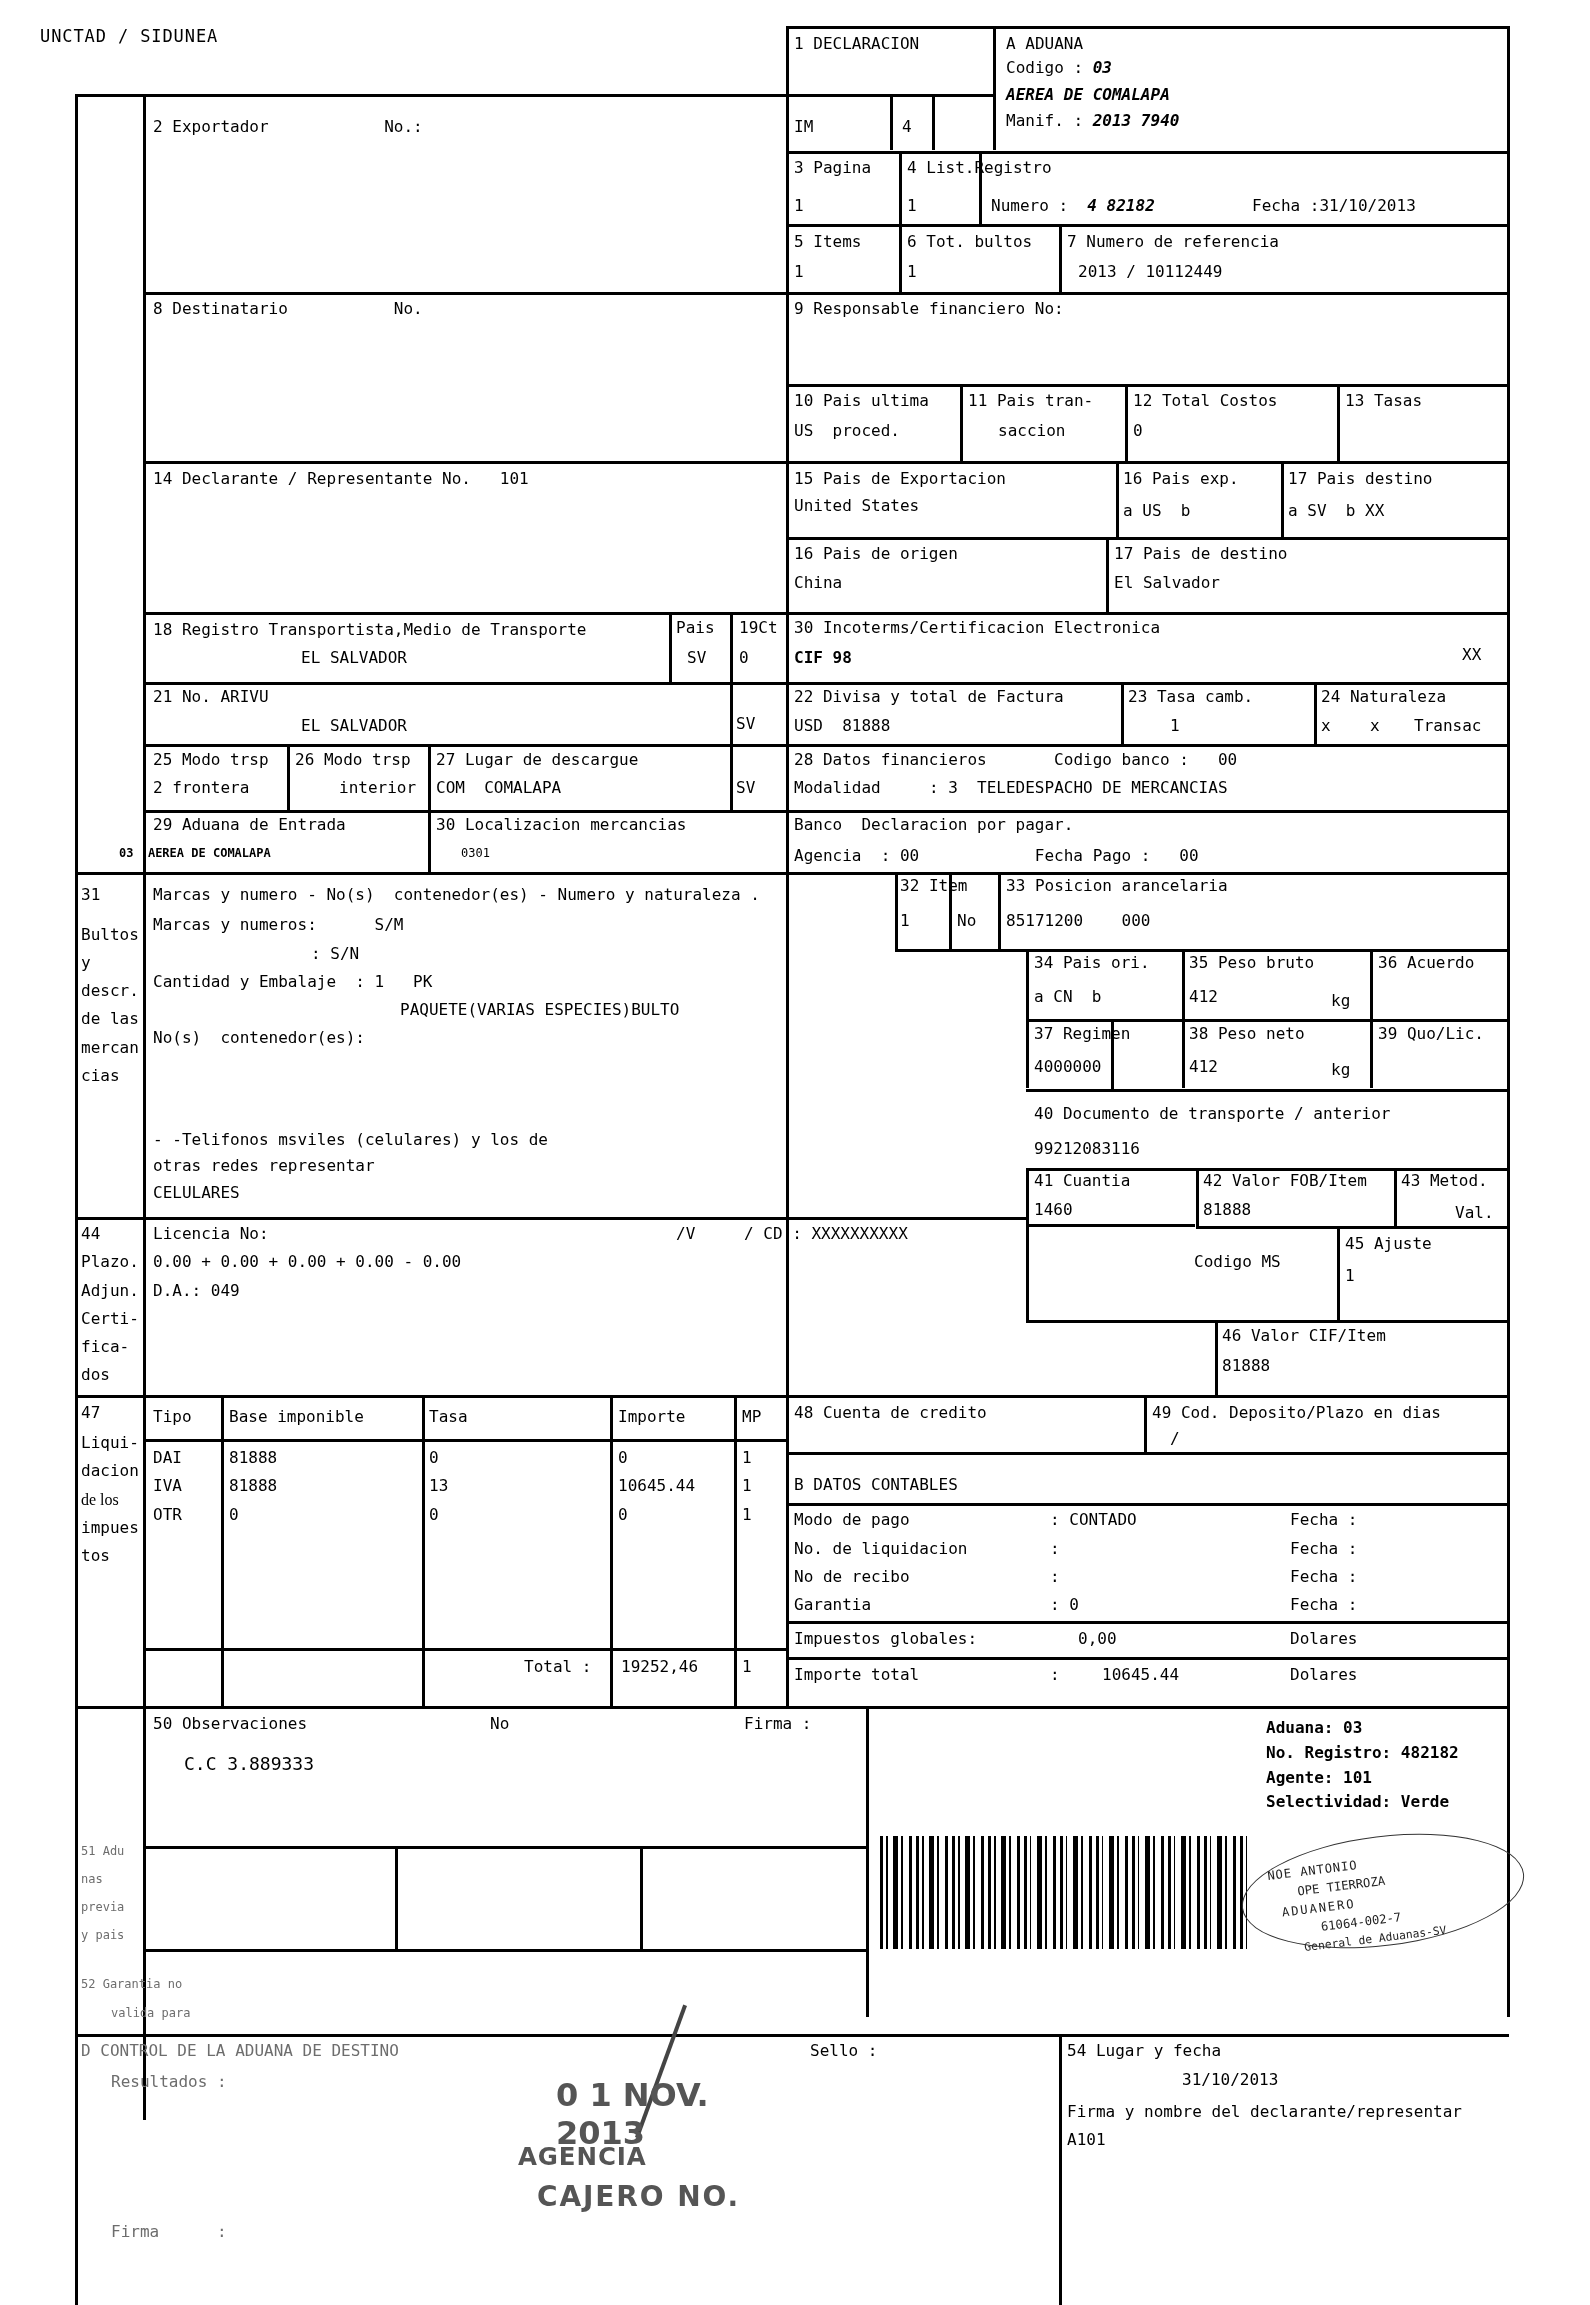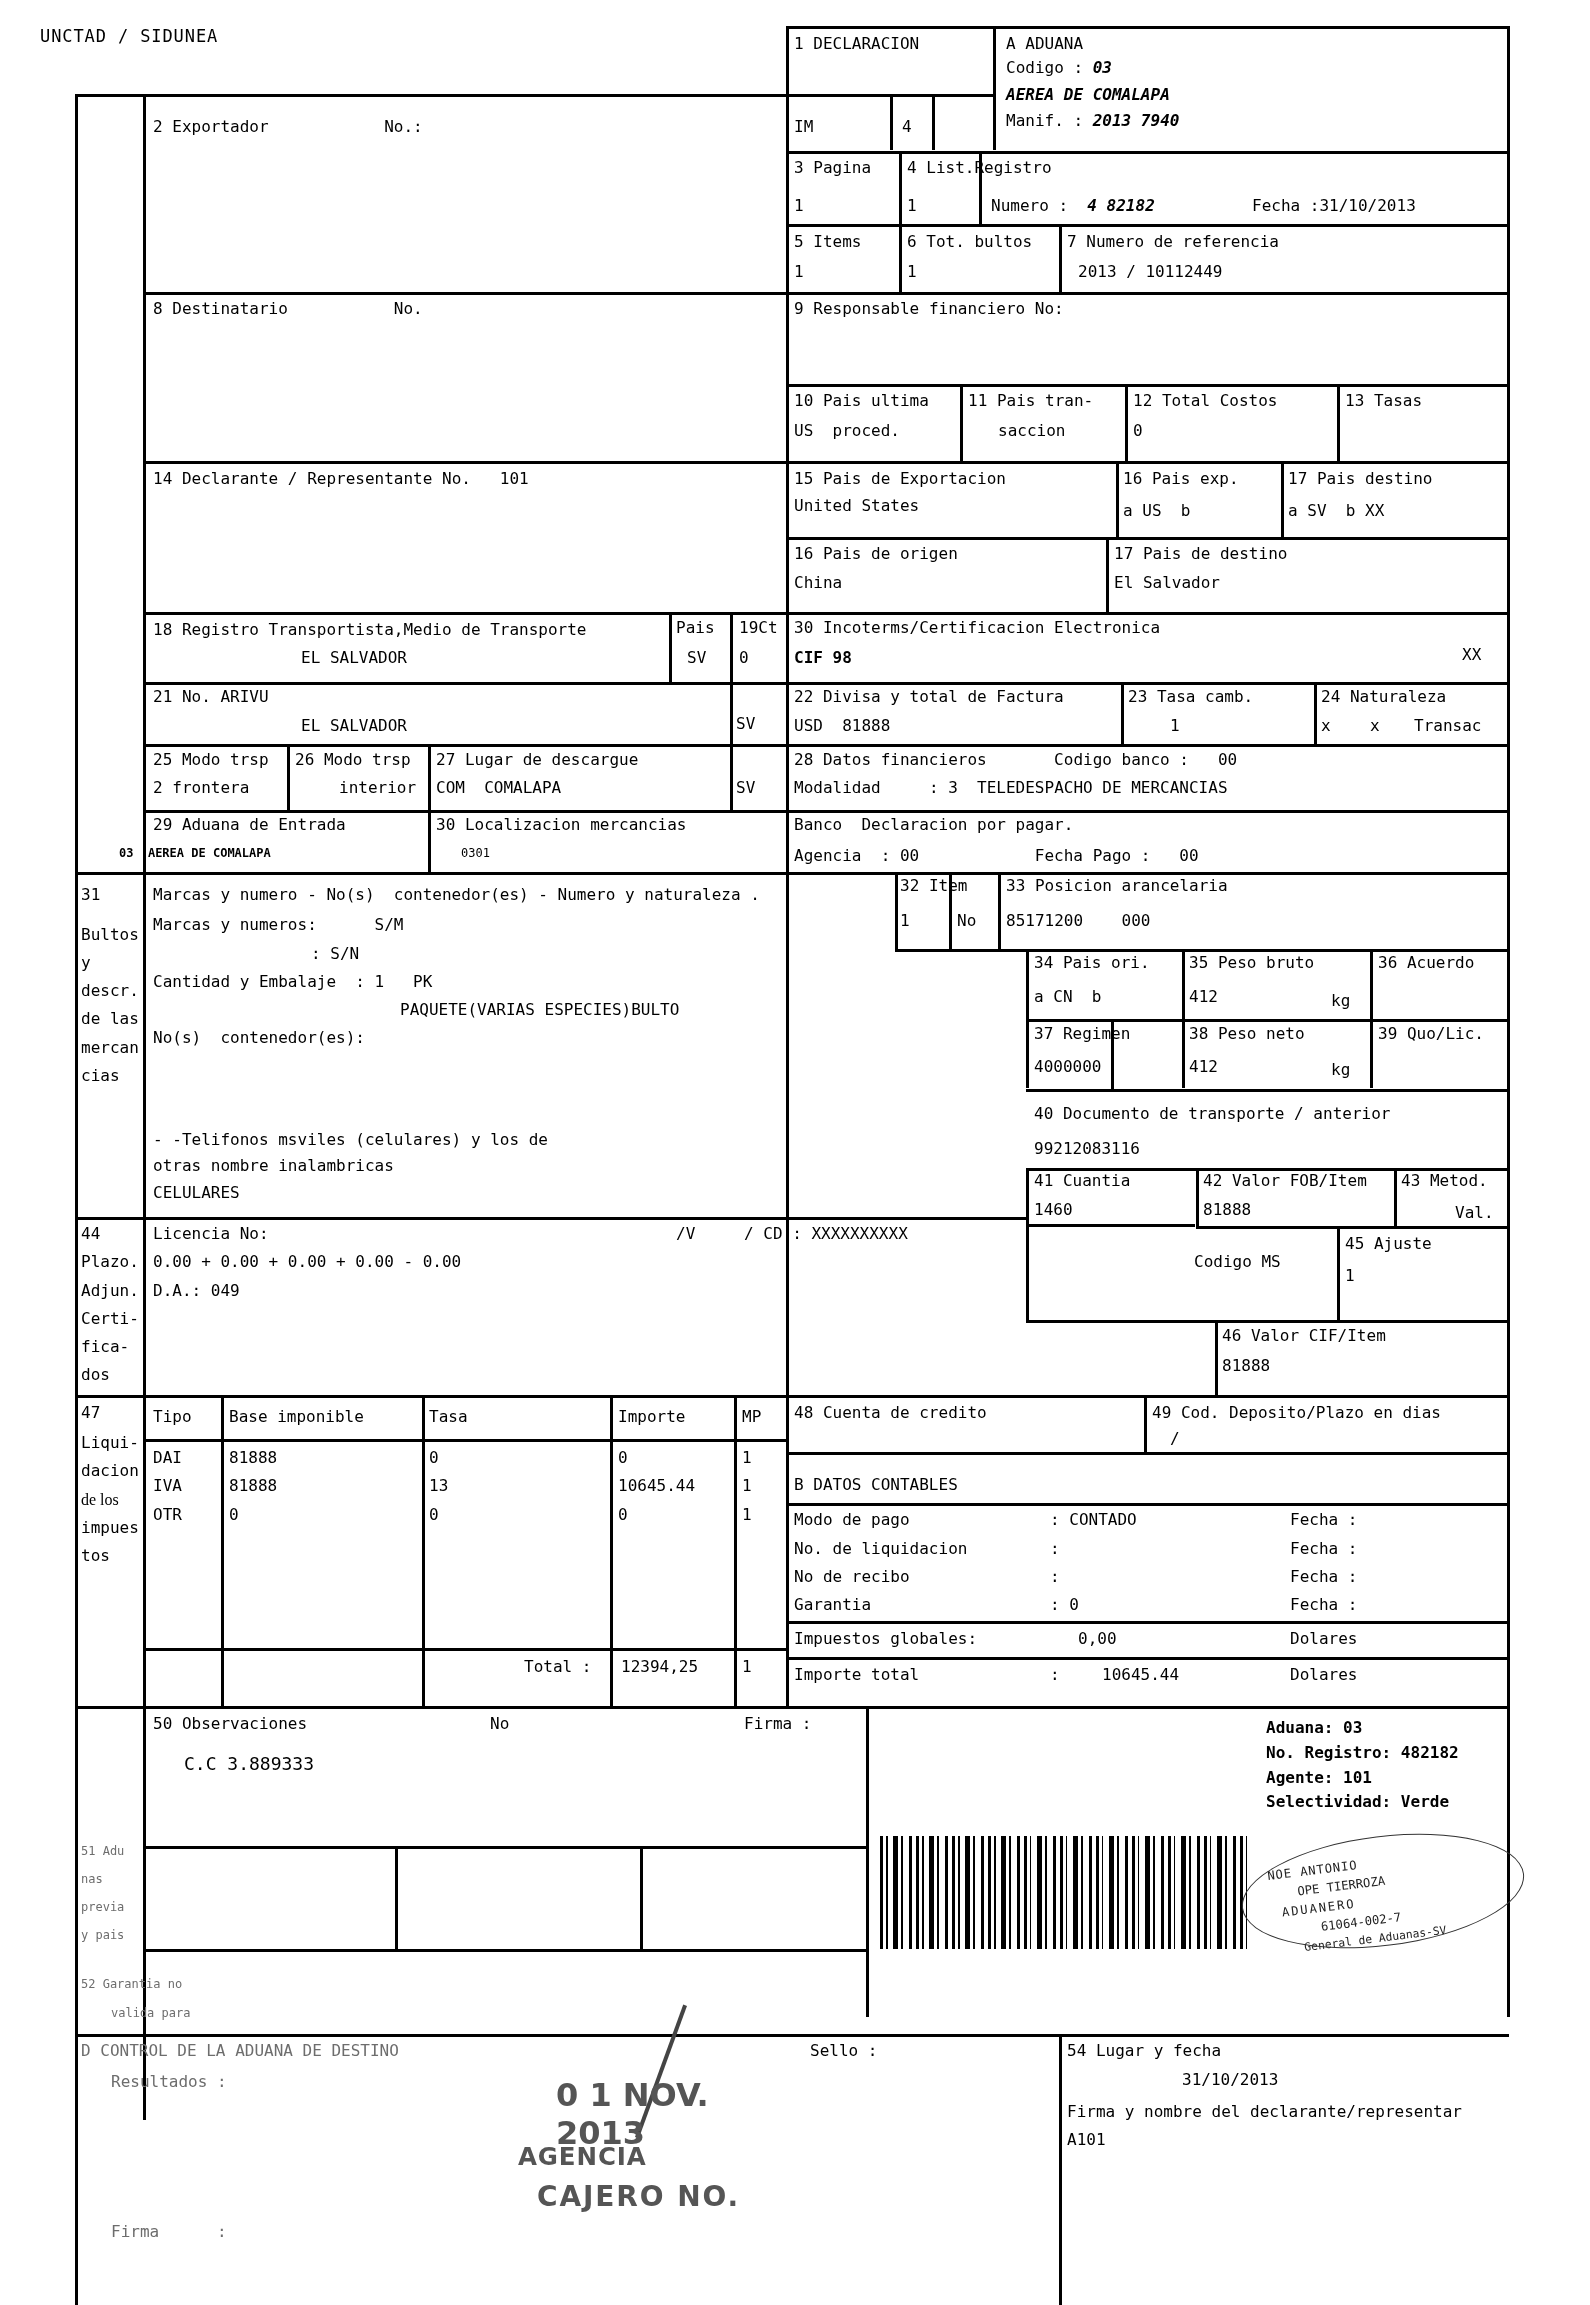--- a/index.html
+++ b/index.html
@@ -192,21 +192,21 @@
   <div class="t" style="left:81px;top:1038px;">mercan</div>
   <div class="t" style="left:81px;top:1066px;">cias</div>
 
   <div class="t" style="left:153px;top:885px;">Marcas y numero - No(s)  contenedor(es) - Numero y naturaleza .</div>
   <div class="t" style="left:153px;top:915px;"><span>Marcas y numeros:</span>      <span>S/M</span></div>
   <div class="t" style="left:311px;top:944px;">: S/N</div>
   <div class="t" style="left:153px;top:972px;">Cantidad y Embalaje  : 1   PK</div>
   <div class="t" style="left:400px;top:1000px;">PAQUETE(VARIAS ESPECIES)BULTO</div>
   <div class="t" style="left:153px;top:1028px;">No(s)  contenedor(es):</div>
   <div class="t" style="left:153px;top:1130px;">- -Telifonos msviles (celulares) y los de</div>
-  <div class="t" style="left:153px;top:1156px;">otras nombre inalambricas</div>
+  <div class="t" style="left:153px;top:1156px;">otras redes representar</div>
   <div class="t" style="left:153px;top:1183px;">CELULARES</div>
 
   <div class="ln" style="left:895px;top:872px;width:2.8px;height:77px;"></div>
   <div class="ln" style="left:998px;top:872px;width:2.8px;height:77px;"></div>
   <div class="ln" style="left:949px;top:872px;width:2.8px;height:77px;"></div>
   <div class="ln" style="left:895px;top:949px;width:615px;height:2.8px;"></div>
   <div class="t" style="left:900px;top:876px;"><span>32</span> <span>Item</span></div>
   <div class="t" style="left:900px;top:911px;">1</div>
   <div class="t" style="left:957px;top:911px;">No</div>
   <div class="t" style="left:1006px;top:876px;"><span>33</span> <span>Posicion arancelaria</span></div>
@@ -311,21 +311,21 @@
   </div>
   <div>
     <div class="t" style="left:153px;top:1505px;">OTR</div>
     <div class="t" style="left:229px;top:1505px;">0</div>
     <div class="t" style="left:429px;top:1505px;">0</div>
     <div class="t" style="left:618px;top:1505px;">0</div>
     <div class="t" style="left:742px;top:1505px;">1</div>
   </div>
 
   <div class="t" style="left:524px;top:1657px;">Total :</div>
-  <div class="t" style="left:621px;top:1657px;">12394,25</div>
+  <div class="t" style="left:621px;top:1657px;">19252,46</div>
   <div class="t" style="left:742px;top:1657px;">1</div>
 
   <div class="ln" style="left:1144px;top:1398px;width:2.8px;height:54px;"></div>
   <div class="ln" style="left:786px;top:1452px;width:723px;height:2.8px;"></div>
   <div class="t" style="left:794px;top:1403px;"><span>48</span> <span>Cuenta de credito</span></div>
   <div class="t" style="left:1152px;top:1403px;"><span>49</span> <span>Cod. Deposito/Plazo en dias</span></div>
   <div class="t" style="left:1170px;top:1429px;">/</div>
 
   <div class="t" style="left:794px;top:1475px;">B DATOS CONTABLES</div>
   <div class="ln" style="left:786px;top:1503px;width:723px;height:2.8px;"></div>

